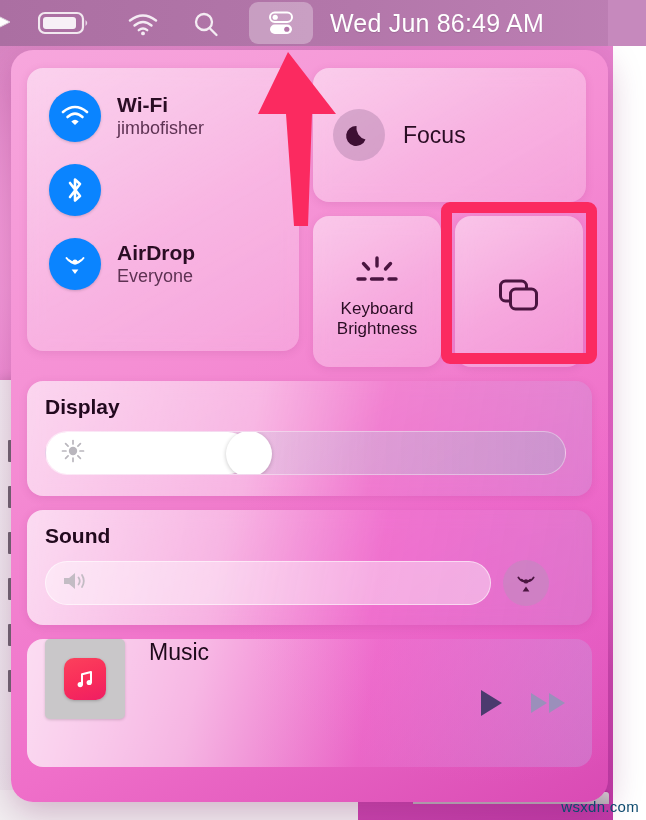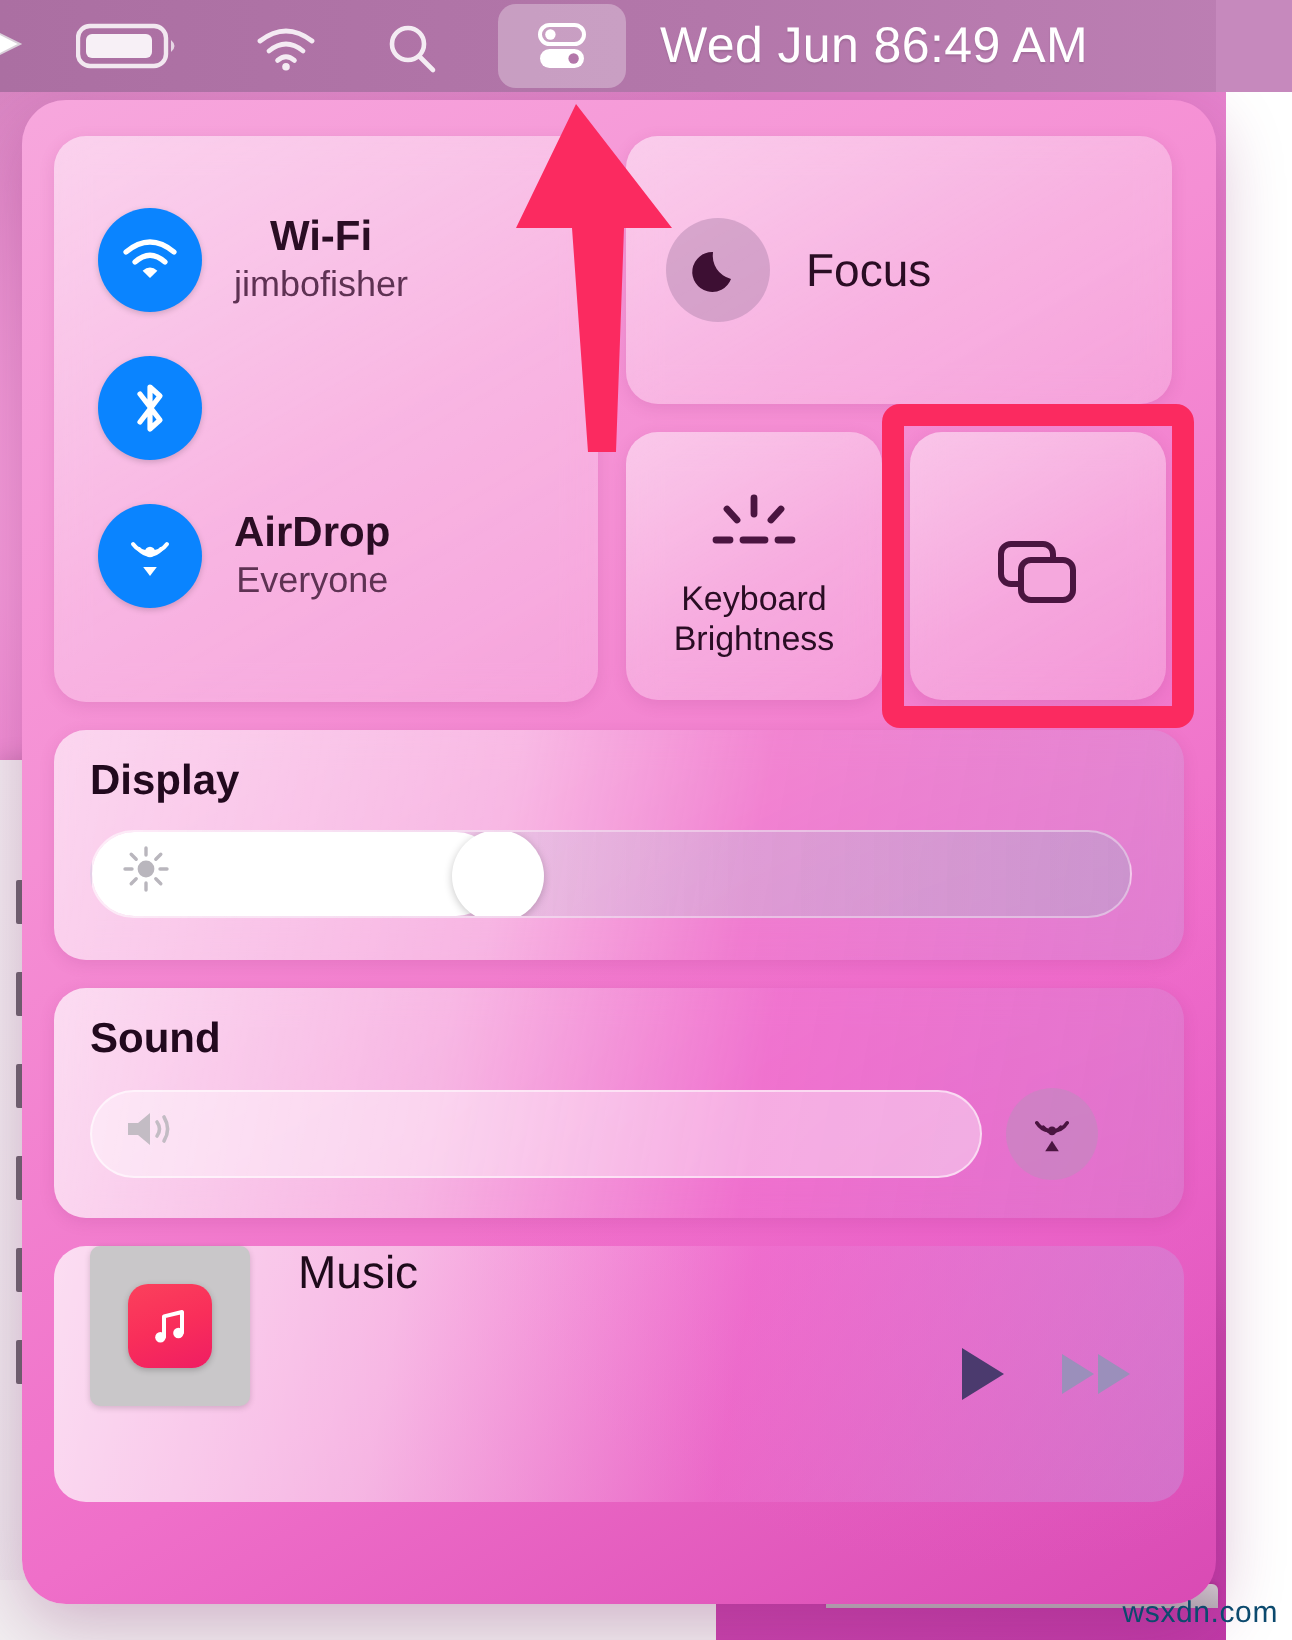--- a/index.html
+++ b/index.html
@@ -96,22 +96,21 @@
     border-radius:16px;
     background:linear-gradient(150deg, rgba(255,255,255,.50) 0%, rgba(255,255,255,.30) 55%, rgba(255,255,255,.22) 100%);
     backdrop-filter:blur(8px);
     box-shadow:0 2px 8px rgba(140,40,115,.14);
   }
 
   
   #cc-top { display:flex; gap:14px; }
   #connectivity-tile {
     width:272px; height:283px;
-    padding:36px 0 0 22px;
-    text-align:center;
+    padding:22px 0 0 22px;
   }
   .conn-row { display:flex; align-items:center; gap:16px; margin-bottom:22px; }
   .conn-icon {
     width:52px; height:52px; border-radius:50%;
     background:#0a84ff; flex:0 0 52px;
     display:flex; align-items:center; justify-content:center;
     box-shadow:0 1px 3px rgba(0,0,0,.18);
   }
   .conn-text { display:flex; flex-direction:column; gap:1px; }
   .conn-title { font-size:21px; font-weight:bold; color:#2a0d24; line-height:1.12; }
@@ -124,21 +123,21 @@
   }
   #focus-circle {
     width:52px; height:52px; border-radius:50%;
     background:rgba(185,140,180,.55);
     display:flex; align-items:center; justify-content:center;
   }
   #focus-label { font-size:23px; color:#2a0d24; }
 
   #cc-squares { display:flex; gap:14px; }
   .sq-tile {
-    width:128px; height:134px;
+    width:128px; height:151px;
     display:flex; flex-direction:column; align-items:center; justify-content:center;
     gap:8px; padding-top:4px;
   }
   .sq-icon { height:42px; display:flex; align-items:flex-end; justify-content:center; }
   .sq-label {
     font-size:17px; color:#2a0d24; text-align:center; line-height:1.15;
   }
   
   #mirror-wrap { position:relative; }
   #mirror-annotation {

